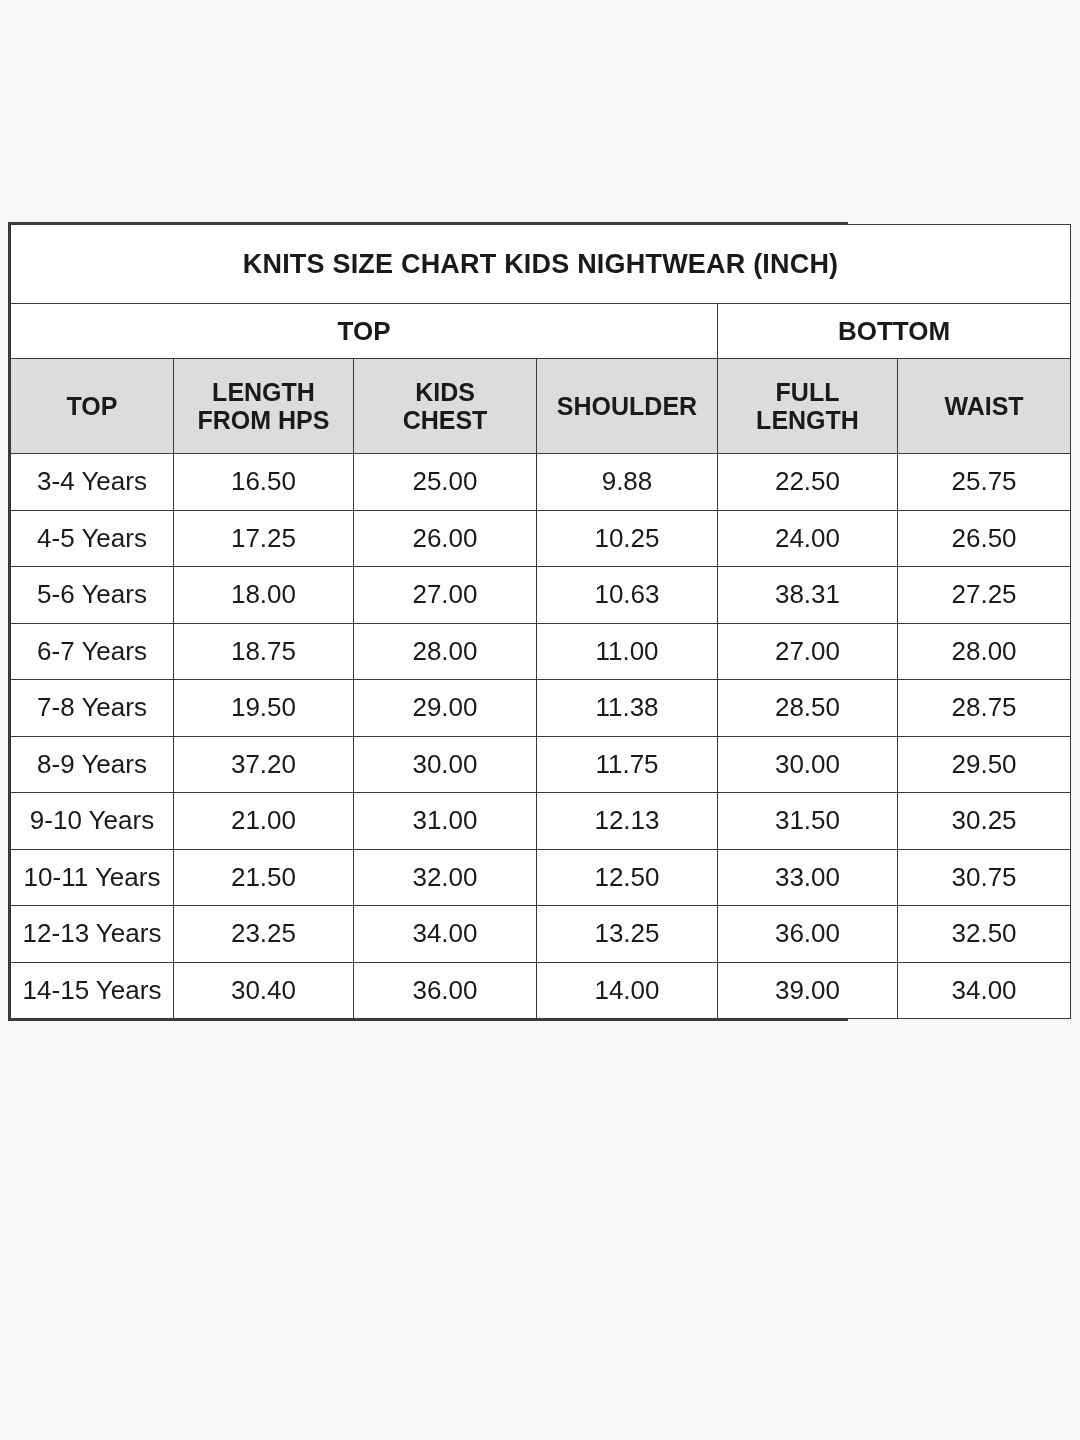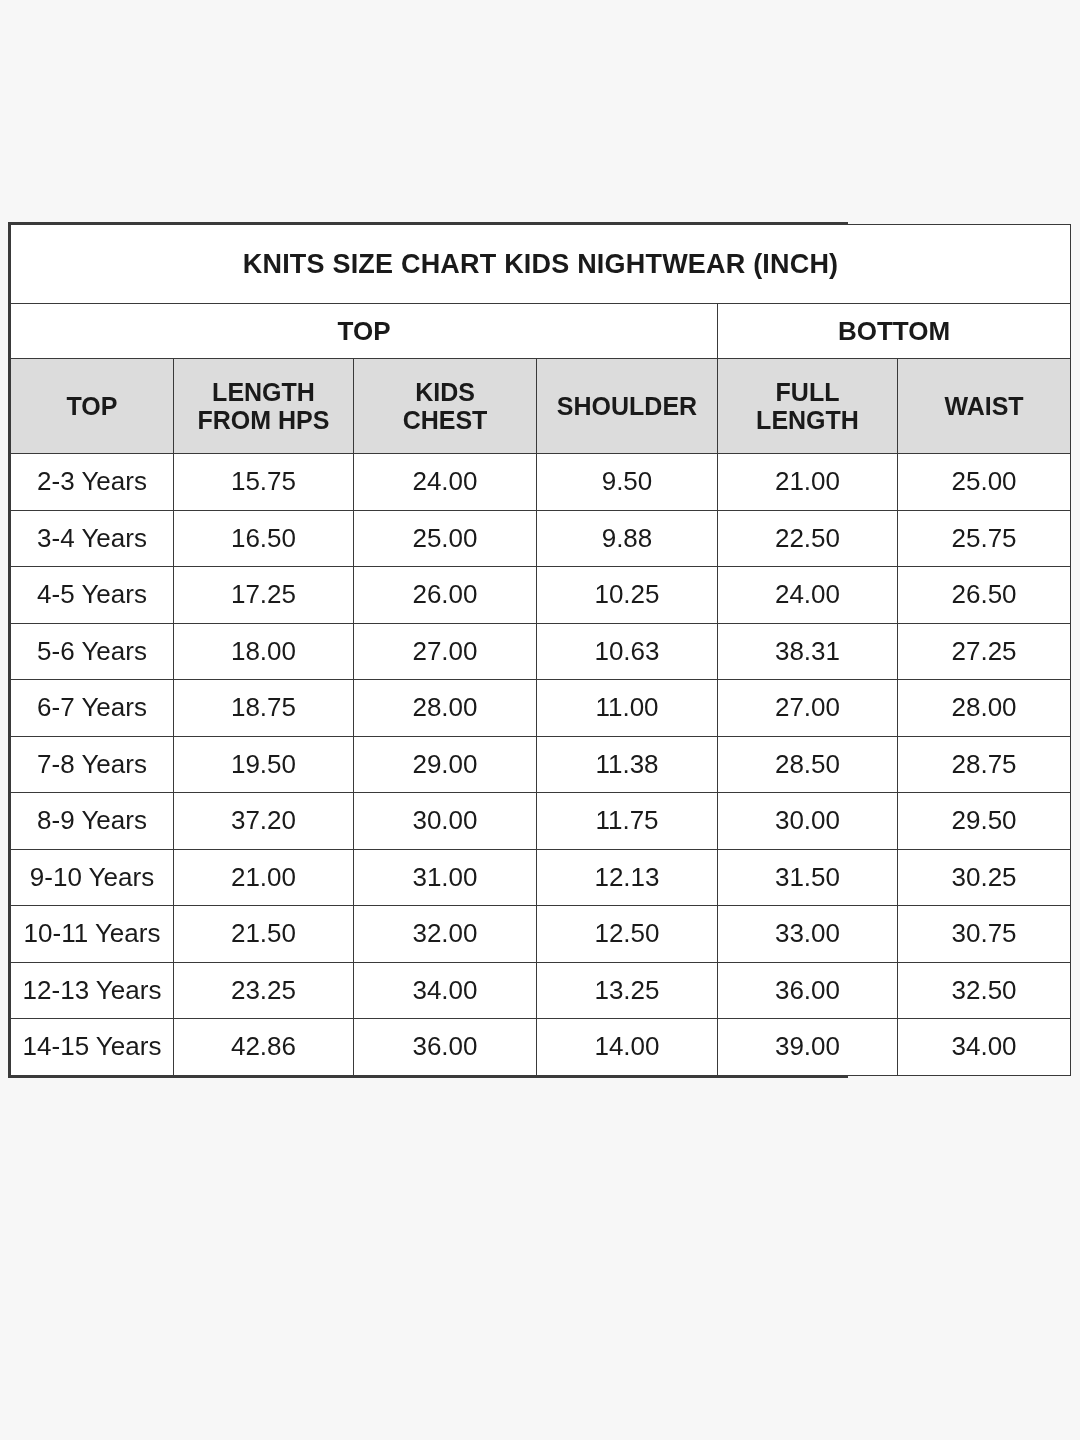--- a/index.html
+++ b/index.html
@@ -117,28 +117,20 @@
         <th class="head-cell">
           <span class="l1">FULL</span>
           <span class="l2">LENGTH</span>
         </th>
         <th class="head-cell">
           <span class="l1">WAIST</span>
         </th>
       </tr>
 
       <tr>
-        <td class="body-cell">2-3 Years</td>
-        <td class="body-cell">15.75</td>
-        <td class="body-cell">24.00</td>
-        <td class="body-cell">9.50</td>
-        <td class="body-cell">21.00</td>
-        <td class="body-cell">25.00</td>
-      </tr>
-      <tr>
         <td class="body-cell">3-4 Years</td>
         <td class="body-cell">16.50</td>
         <td class="body-cell">25.00</td>
         <td class="body-cell">9.88</td>
         <td class="body-cell">22.50</td>
         <td class="body-cell">25.75</td>
       </tr>
       <tr>
         <td class="body-cell">4-5 Years</td>
         <td class="body-cell">17.25</td>
@@ -198,21 +190,21 @@
       <tr>
         <td class="body-cell">12-13 Years</td>
         <td class="body-cell">23.25</td>
         <td class="body-cell">34.00</td>
         <td class="body-cell">13.25</td>
         <td class="body-cell">36.00</td>
         <td class="body-cell">32.50</td>
       </tr>
       <tr>
         <td class="body-cell">14-15 Years</td>
-        <td class="body-cell">42.86</td>
+        <td class="body-cell">30.40</td>
         <td class="body-cell">36.00</td>
         <td class="body-cell">14.00</td>
         <td class="body-cell">39.00</td>
         <td class="body-cell">34.00</td>
       </tr>
     </tbody>
   </table>
 </div>
 
 </body></html>

